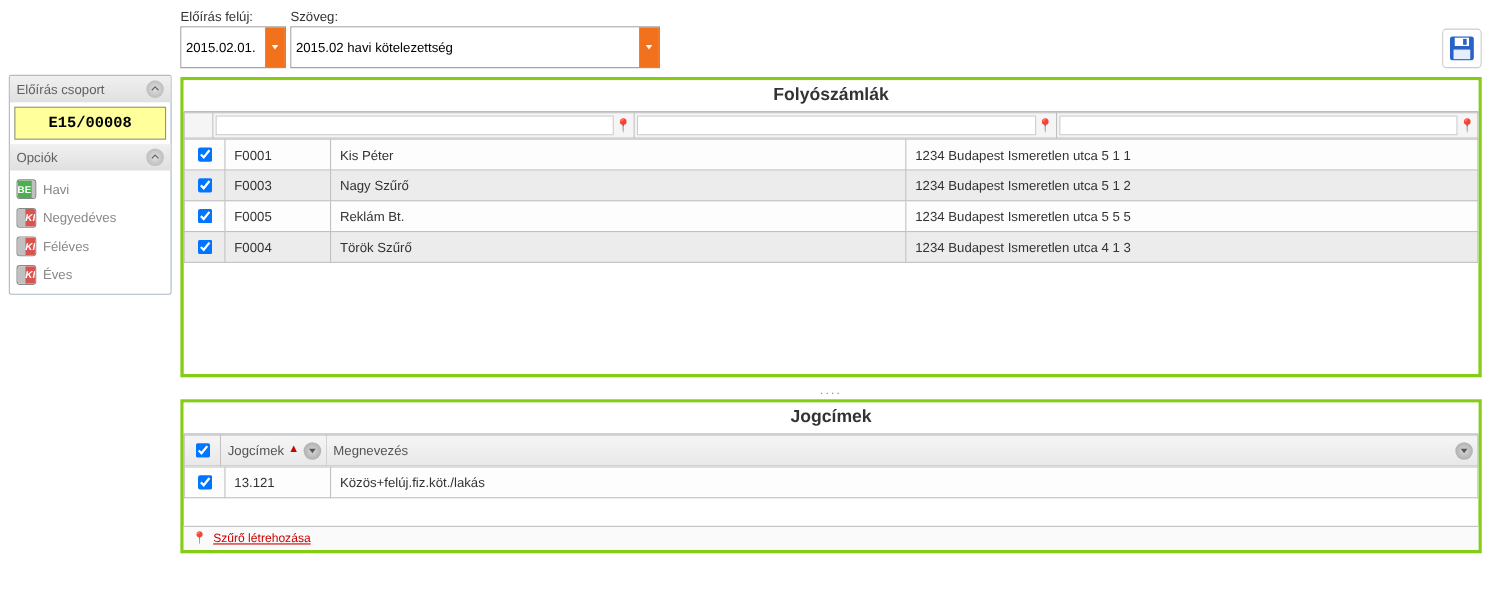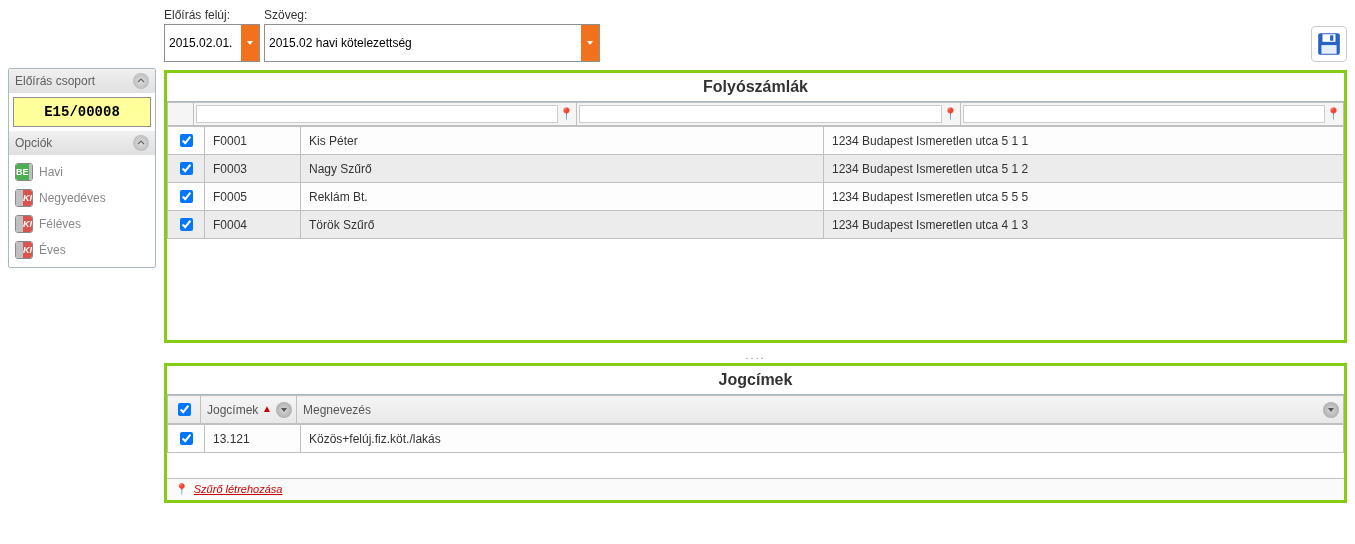--- a/index.html
+++ b/index.html
@@ -63,21 +63,21 @@
 .data-row:nth-child(odd) td { background: #fdfdfd; }
 .data-row:nth-child(even) td { background: #ececec; }
 .cb-col { width: 26px; text-align: center; }
 .col-menu { position:absolute; right:4px; top:50%; transform:translateY(-50%); width:16px;height:16px;border-radius:50%;background:radial-gradient(circle,#d8d8d8,#a0a0a0);display:flex;align-items:center;justify-content:center;cursor:pointer; }
 .sort-ind { color: #c00; font-size: 10px; margin-right: 18px; float: right; }
 .grid-gap { font-size: 11px; color: #888; text-align: center; padding: 2px 0; letter-spacing: 2px;}
 .grid-body-wrap { position: relative; }
 .grid-body-wrap.h1 { height: 214px; overflow: auto; }
 .grid-body-wrap.h2 { height: 54px; overflow: auto; }
 .grid-footer { padding: 4px 8px; font-size: 11px; background: #fafafa; border-top: 1px solid #c0c0c0; }
-.grid-footer a { color: #c00; text-decoration: underline; cursor: pointer; font-style: italic; }
+.grid-footer a { color: #c00; text-decoration: underline; cursor: pointer; }
 .pin-icon { color:#888; margin-right:2px; }
 input[type="checkbox"]{ cursor:pointer; }
 </style>
 </head>
 <body>
 
 <div class="page">
 
   <div class="left-col">
     <div class="side-panel">

